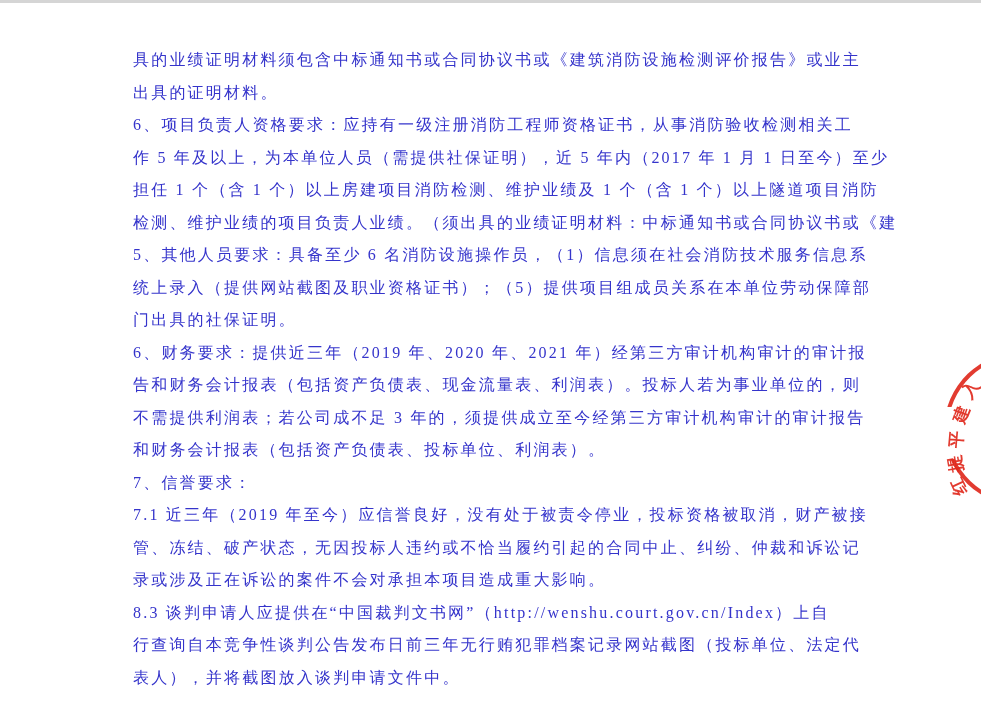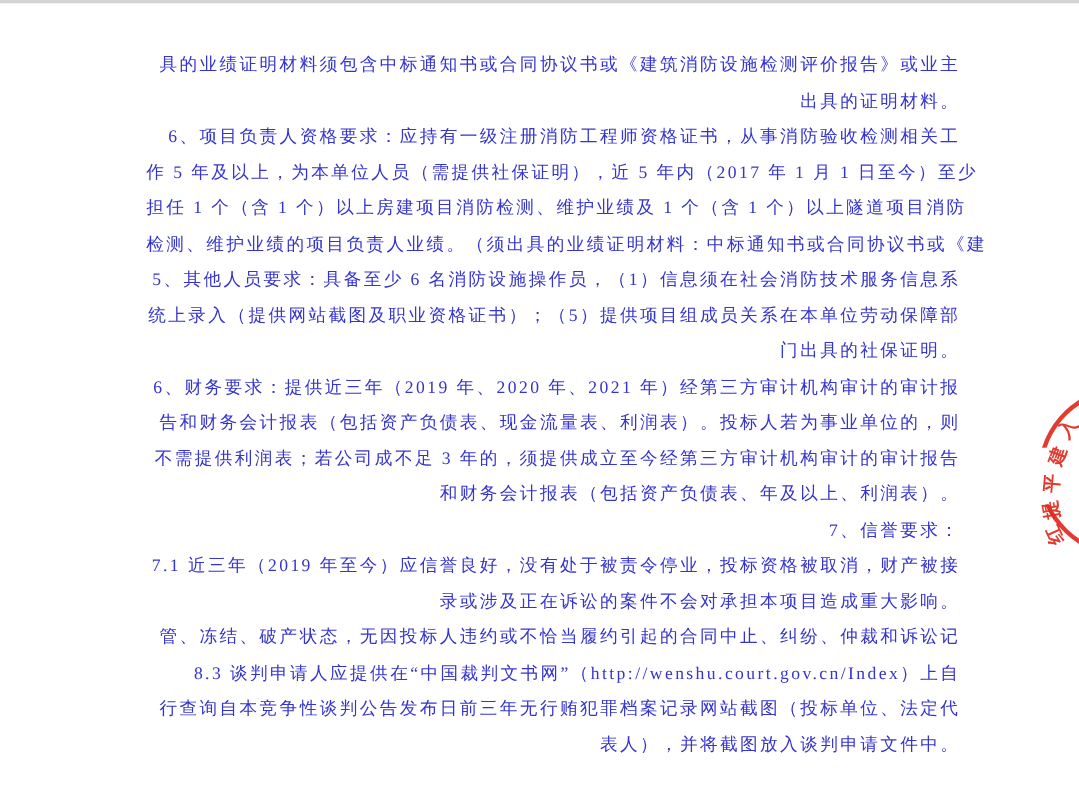--- a/index.html
+++ b/index.html
@@ -24,21 +24,20 @@
     position: absolute;
     left: 133px; top: 44px;
     width: 740px;
   }
   .line {
     font-size: 16px;
     line-height: 32.5px;
     letter-spacing: 2.2px;
     color: var(--text-color);
     white-space: nowrap;
-    text-align: right;
   }
   
   .stamp {
     position: absolute;
     left: 930px; top: 345px;
     width: 51px; height: 170px;
   }
   .stamp-ring {
     position: absolute;
     left: 14px; top: 6px;
@@ -73,25 +72,25 @@
     <div class="line">6、项目负责人资格要求：应持有一级注册消防工程师资格证书，从事消防验收检测相关工</div>
     <div class="line">作 5 年及以上，为本单位人员（需提供社保证明），近 5 年内（2017 年 1 月 1 日至今）至少</div>
     <div class="line">担任 1 个（含 1 个）以上房建项目消防检测、维护业绩及 1 个（含 1 个）以上隧道项目消防</div>
     <div class="line">检测、维护业绩的项目负责人业绩。（须出具的业绩证明材料：中标通知书或合同协议书或《建</div>
     <div class="line">5、其他人员要求：具备至少 6 名消防设施操作员，（1）信息须在社会消防技术服务信息系</div>
     <div class="line">统上录入（提供网站截图及职业资格证书）；（5）提供项目组成员关系在本单位劳动保障部</div>
     <div class="line">门出具的社保证明。</div>
     <div class="line">6、财务要求：提供近三年（2019 年、2020 年、2021 年）经第三方审计机构审计的审计报</div>
     <div class="line">告和财务会计报表（包括资产负债表、现金流量表、利润表）。投标人若为事业单位的，则</div>
     <div class="line">不需提供利润表；若公司成不足 3 年的，须提供成立至今经第三方审计机构审计的审计报告</div>
-    <div class="line">和财务会计报表（包括资产负债表、年及以上、利润表）。</div>
+    <div class="line">和财务会计报表（包括资产负债表、投标单位、利润表）。</div>
     <div class="line">7、信誉要求：</div>
     <div class="line">7.1 近三年（2019 年至今）应信誉良好，没有处于被责令停业，投标资格被取消，财产被接</div>
+    <div class="line">管、冻结、破产状态，无因投标人违约或不恰当履约引起的合同中止、纠纷、仲裁和诉讼记</div>
     <div class="line">录或涉及正在诉讼的案件不会对承担本项目造成重大影响。</div>
-    <div class="line">管、冻结、破产状态，无因投标人违约或不恰当履约引起的合同中止、纠纷、仲裁和诉讼记</div>
     <div class="line">8.3 谈判申请人应提供在“中国裁判文书网”（http://wenshu.court.gov.cn/Index）上自</div>
     <div class="line">行查询自本竞争性谈判公告发布日前三年无行贿犯罪档案记录网站截图（投标单位、法定代</div>
     <div class="line">表人），并将截图放入谈判申请文件中。</div>
   </div>
 
 <div class="stamp">
   <div class="stamp-ring"></div>
   <div class="stamp-ring-gap"></div>
 <span class="stamp-char" style="left: 32px; top: 33px; transform: rotate(-55deg);">入</span>
     <span class="stamp-char" style="left: 23px; top: 58px; transform: rotate(-70deg);">建</span>

